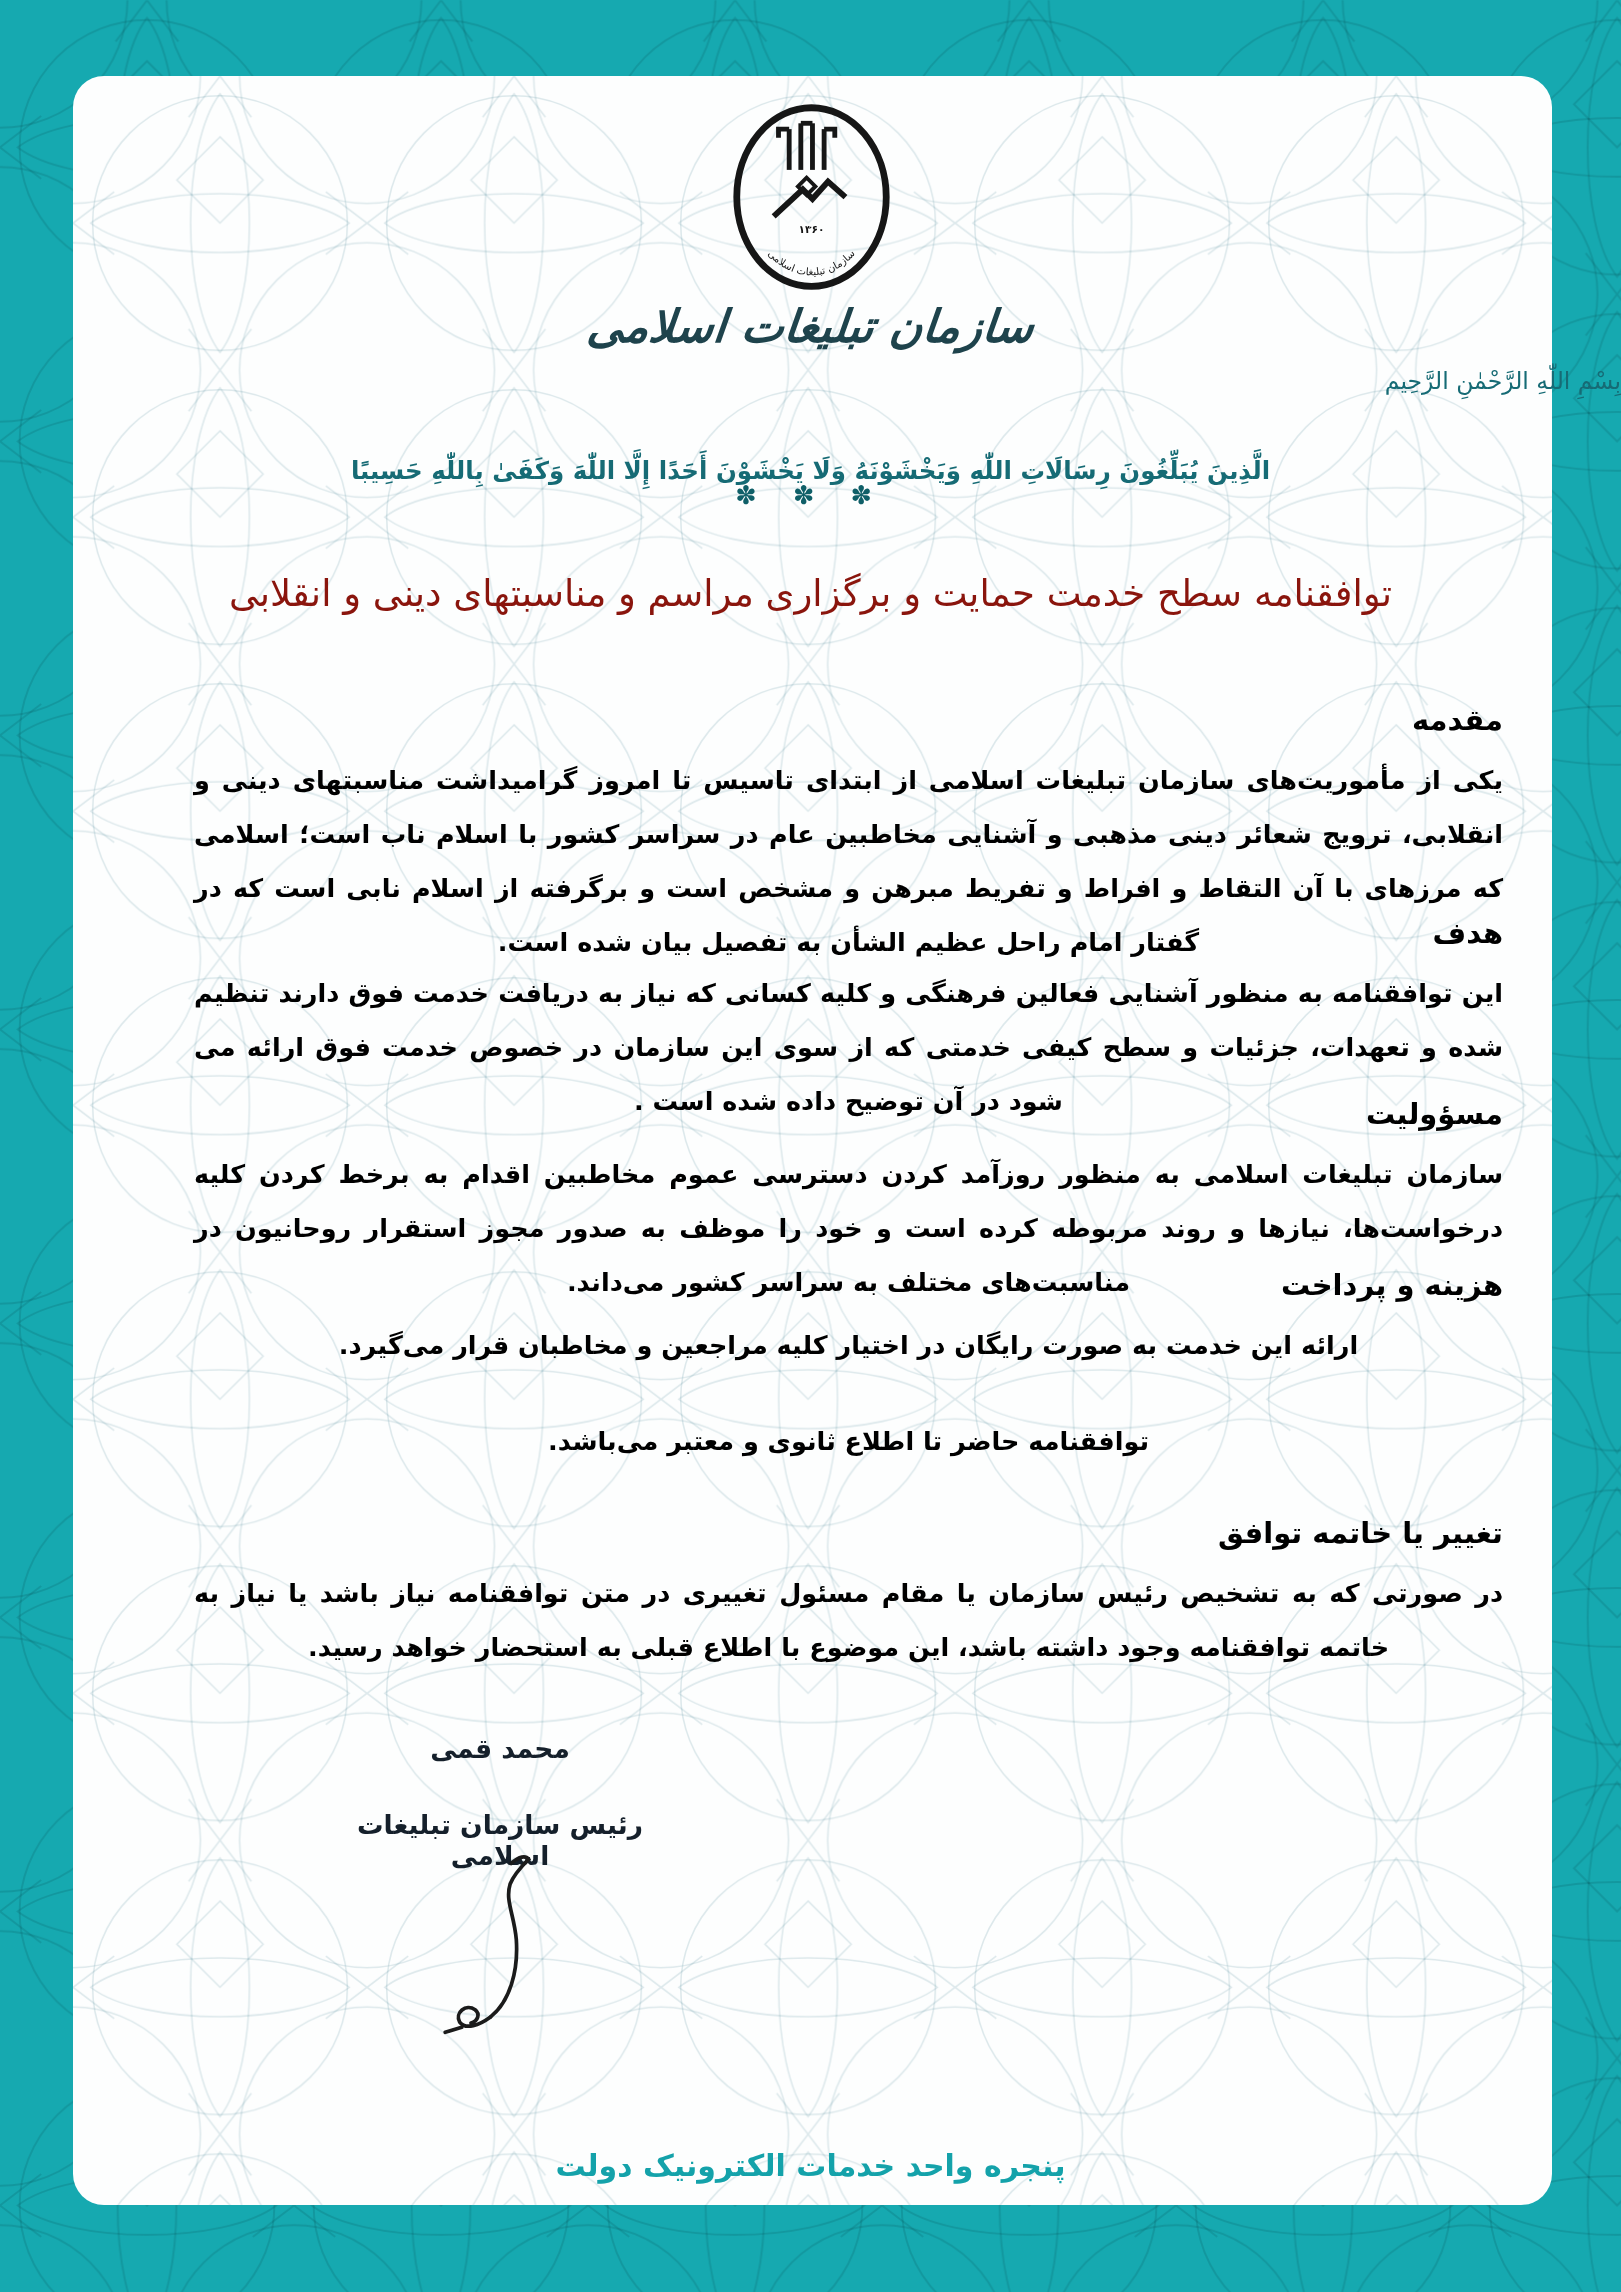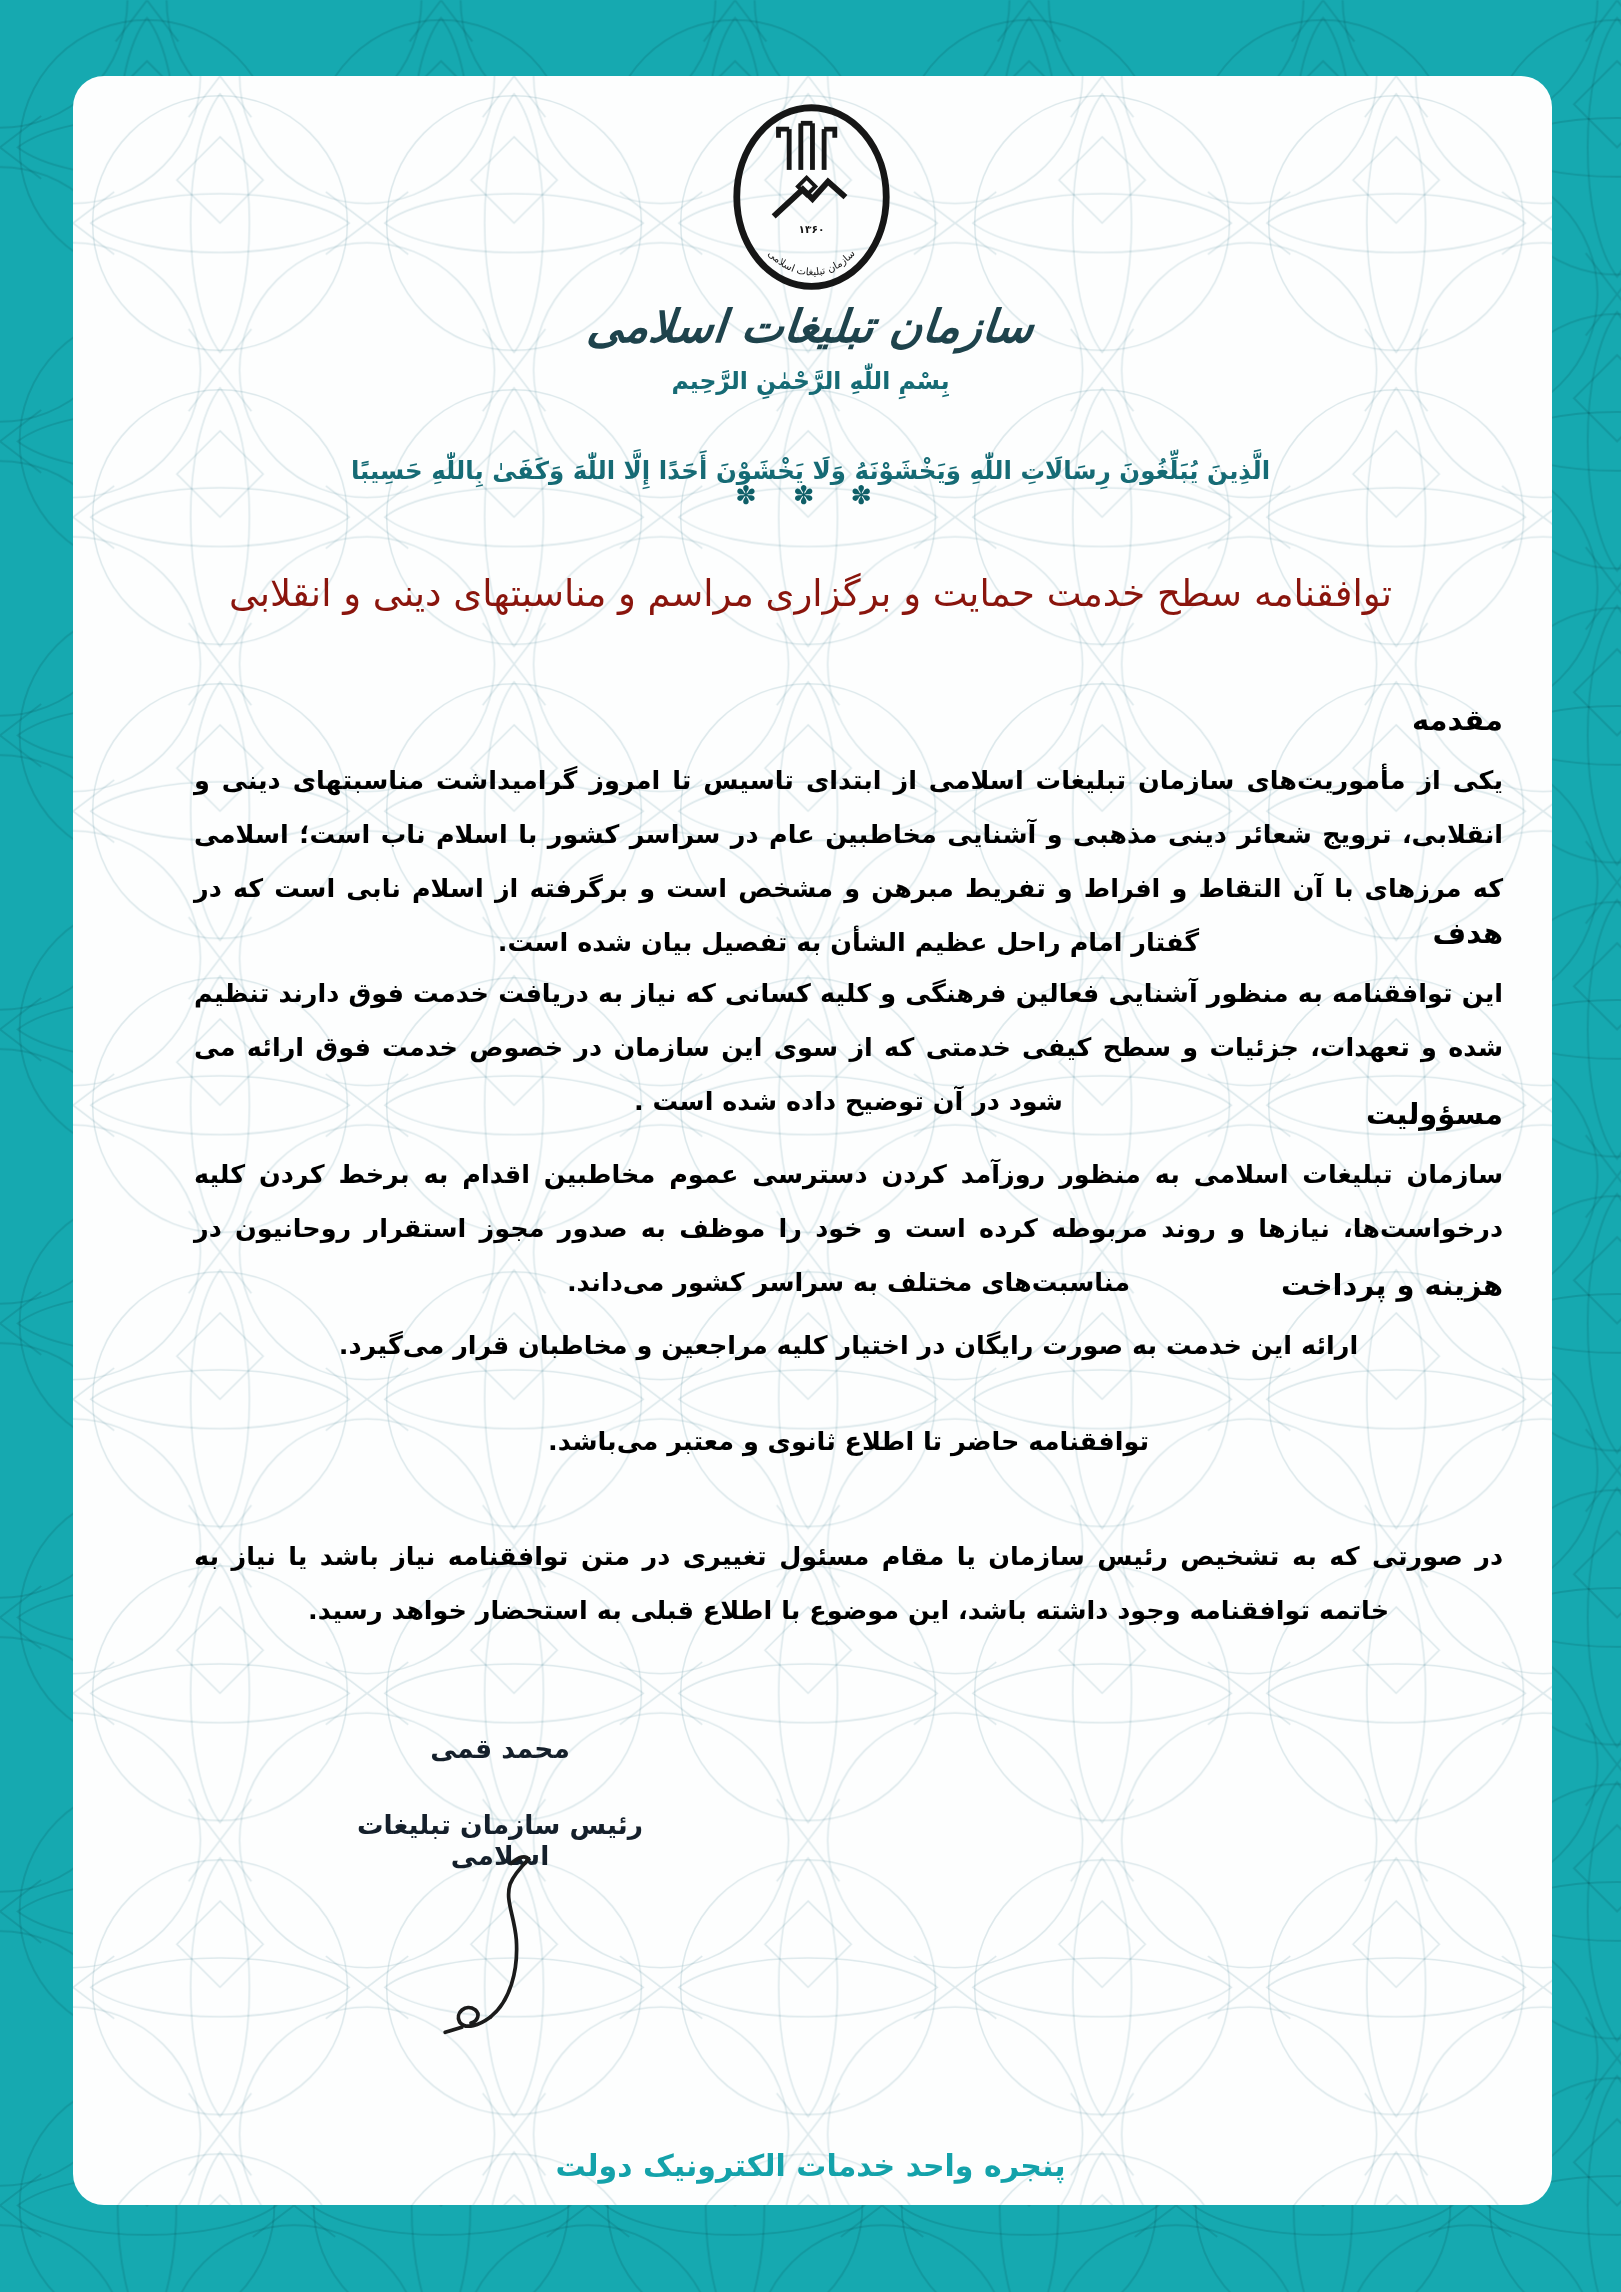--- a/index.html
+++ b/index.html
@@ -32,21 +32,21 @@
   
   .logo-svg{left:729px;top:100px;width:165px;height:198px;}
   .calligraphy{
     top:300px;
     font-size:45px;font-weight:bold;font-style:italic;
     color:#1e434c;letter-spacing:1px;
     transform:skewX(-6deg);
   }
   .bismillah{
     top:367px;
-    font-size:23.5px;font-weight:bold;color:#166b75;
+    font-size:23.5px;font-weight:normal;color:#166b75;text-align:right;
   }
   .verse{
     top:408px;
     font-size:24.5px;font-weight:bold;color:#166b75;margin-top:48px;
   }
   .divider-stars{
     top:480px;
     font-size:25.5px;font-weight:bold;color:#0f5f68;
     letter-spacing:13.7px;
   }
@@ -195,20 +195,21 @@
   <div class="abs section sec-4">
     <h2>هزینه و پرداخت</h2>
     <p>ارائه این خدمت به صورت رایگان در اختیار کلیه مراجعین و مخاطبان قرار می‌گیرد.</p>
   </div>
 
   <div class="abs section sec-5">
     <p>توافقنامه حاضر تا اطلاع ثانوی و معتبر می‌باشد.</p>
   </div>
 
   <div class="abs section sec-6">
+    <h2>تغییر یا خاتمه توافق</h2>
     <p>در صورتی که به تشخیص رئیس سازمان یا مقام مسئول تغییری در متن توافقنامه نیاز باشد یا نیاز به خاتمه توافقنامه وجود داشته باشد، این موضوع با اطلاع قبلی به استحضار خواهد رسید.</p>
   </div>
 
   <div class="abs sig-block">
     <p class="sig-name">محمد قمی</p>
     <p class="sig-title">رئیس سازمان تبلیغات اسلامی</p>
   </div>
 
   <svg class="abs sig-svg" viewBox="0 0 140 200" xmlns="http://www.w3.org/2000/svg">
     <g fill="none" stroke="#1b1b1b" stroke-width="3.6" stroke-linecap="round">

